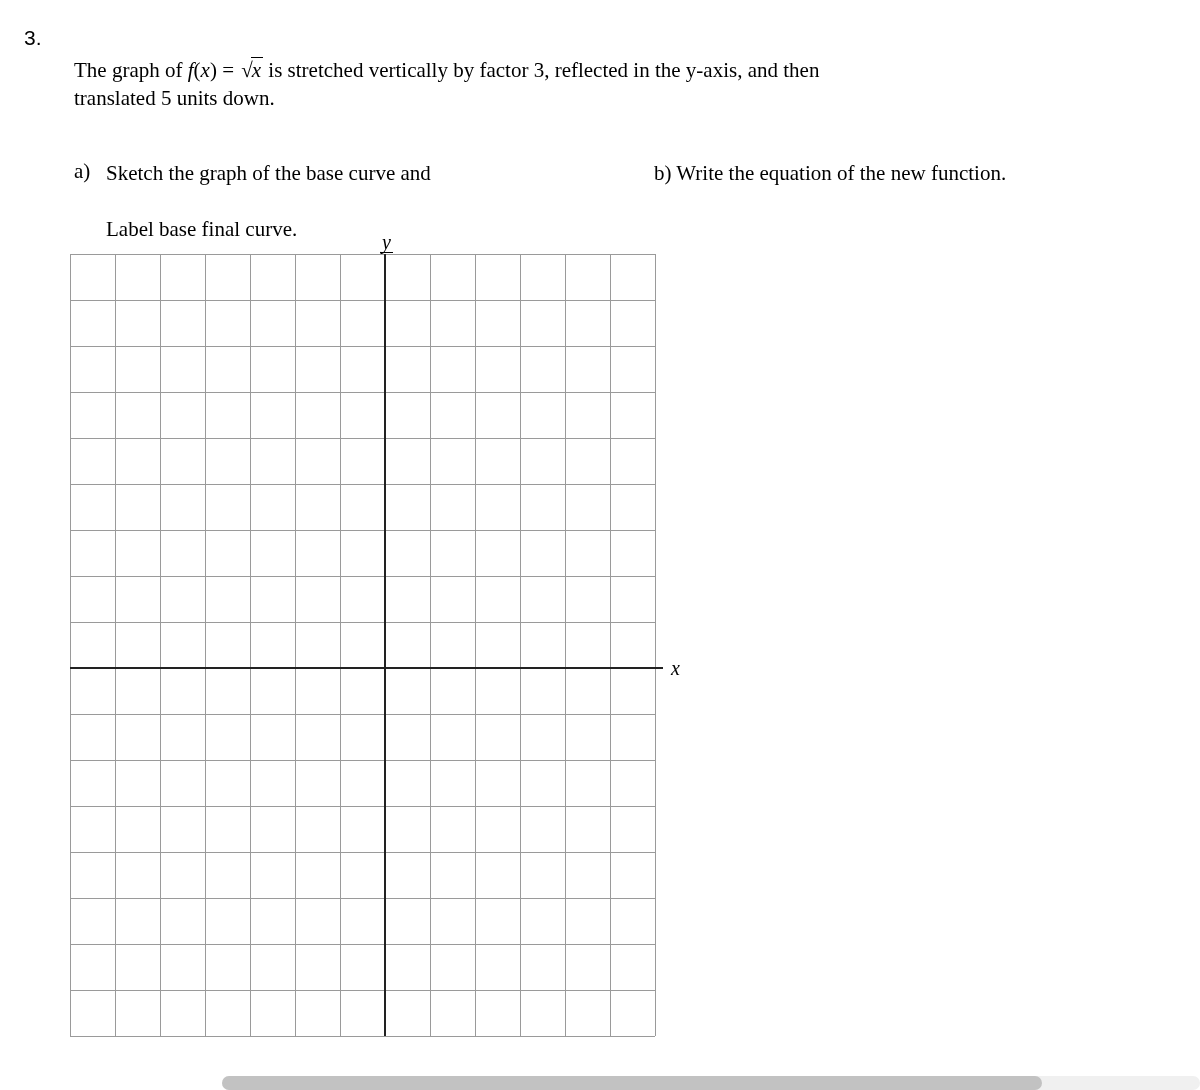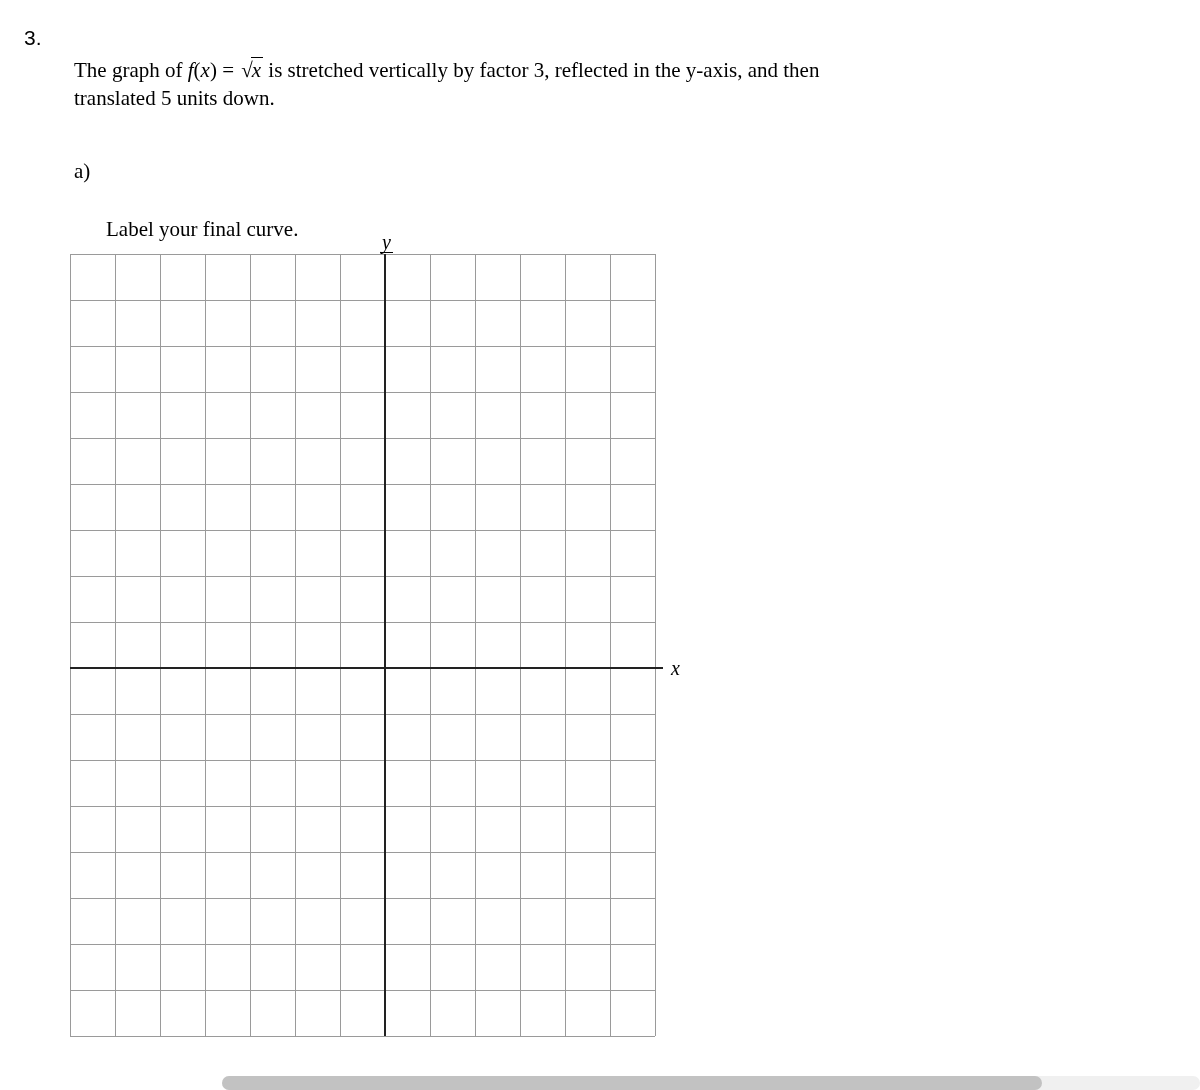--- a/index.html
+++ b/index.html
@@ -151,24 +151,27 @@
     <span class="math-fn">f</span><span>(</span><span class="ital">x</span><span>)</span>
     <span>= </span><span class="sqrt"><span class="radical">√</span><span class="radicand">x</span></span>
     <span> is stretched vertically by factor 3, reflected in the y-axis, and then</span><br>
     <span>translated 5 units down.</span>
   </div>
 
   <div class="parts">
     <div class="part-a">
       <div class="letter">a)</div>
       <div class="body">
+        <span>Sketch the graph of the base curve and</span><br>
         <br>
-        <br>
-        <span>Label your final curve.</span>
+        <span>Label base final curve.</span>
       </div>
+    </div>
+    <div class="part-b">
+      <span>b) Write the equation of the new function.</span>
     </div>
   </div>
 </div>
 
 <div class="chart-wrap">
   <div class="chart" id="chart">
     <div class="axis-label" id="ylabel" style="top: -22px; left: 310px;">
       <span class="y-underline">y</span>
     </div>
     <div class="axis-label" id="xlabel" style="left: 601px; top: 404px;">x</div>

